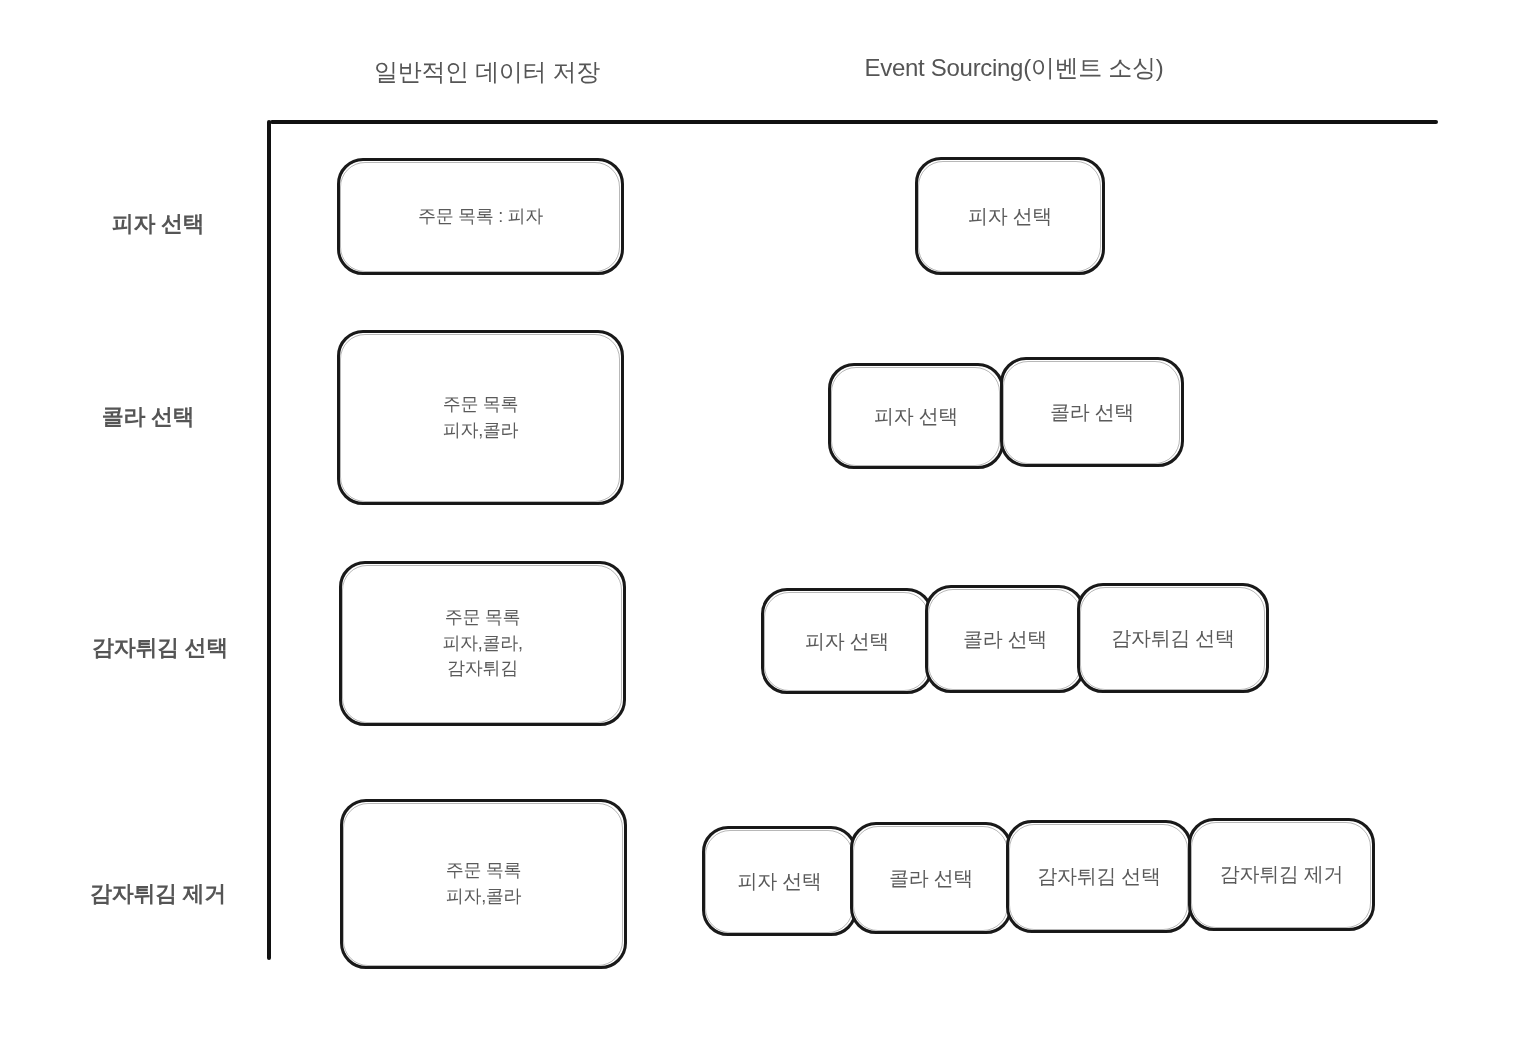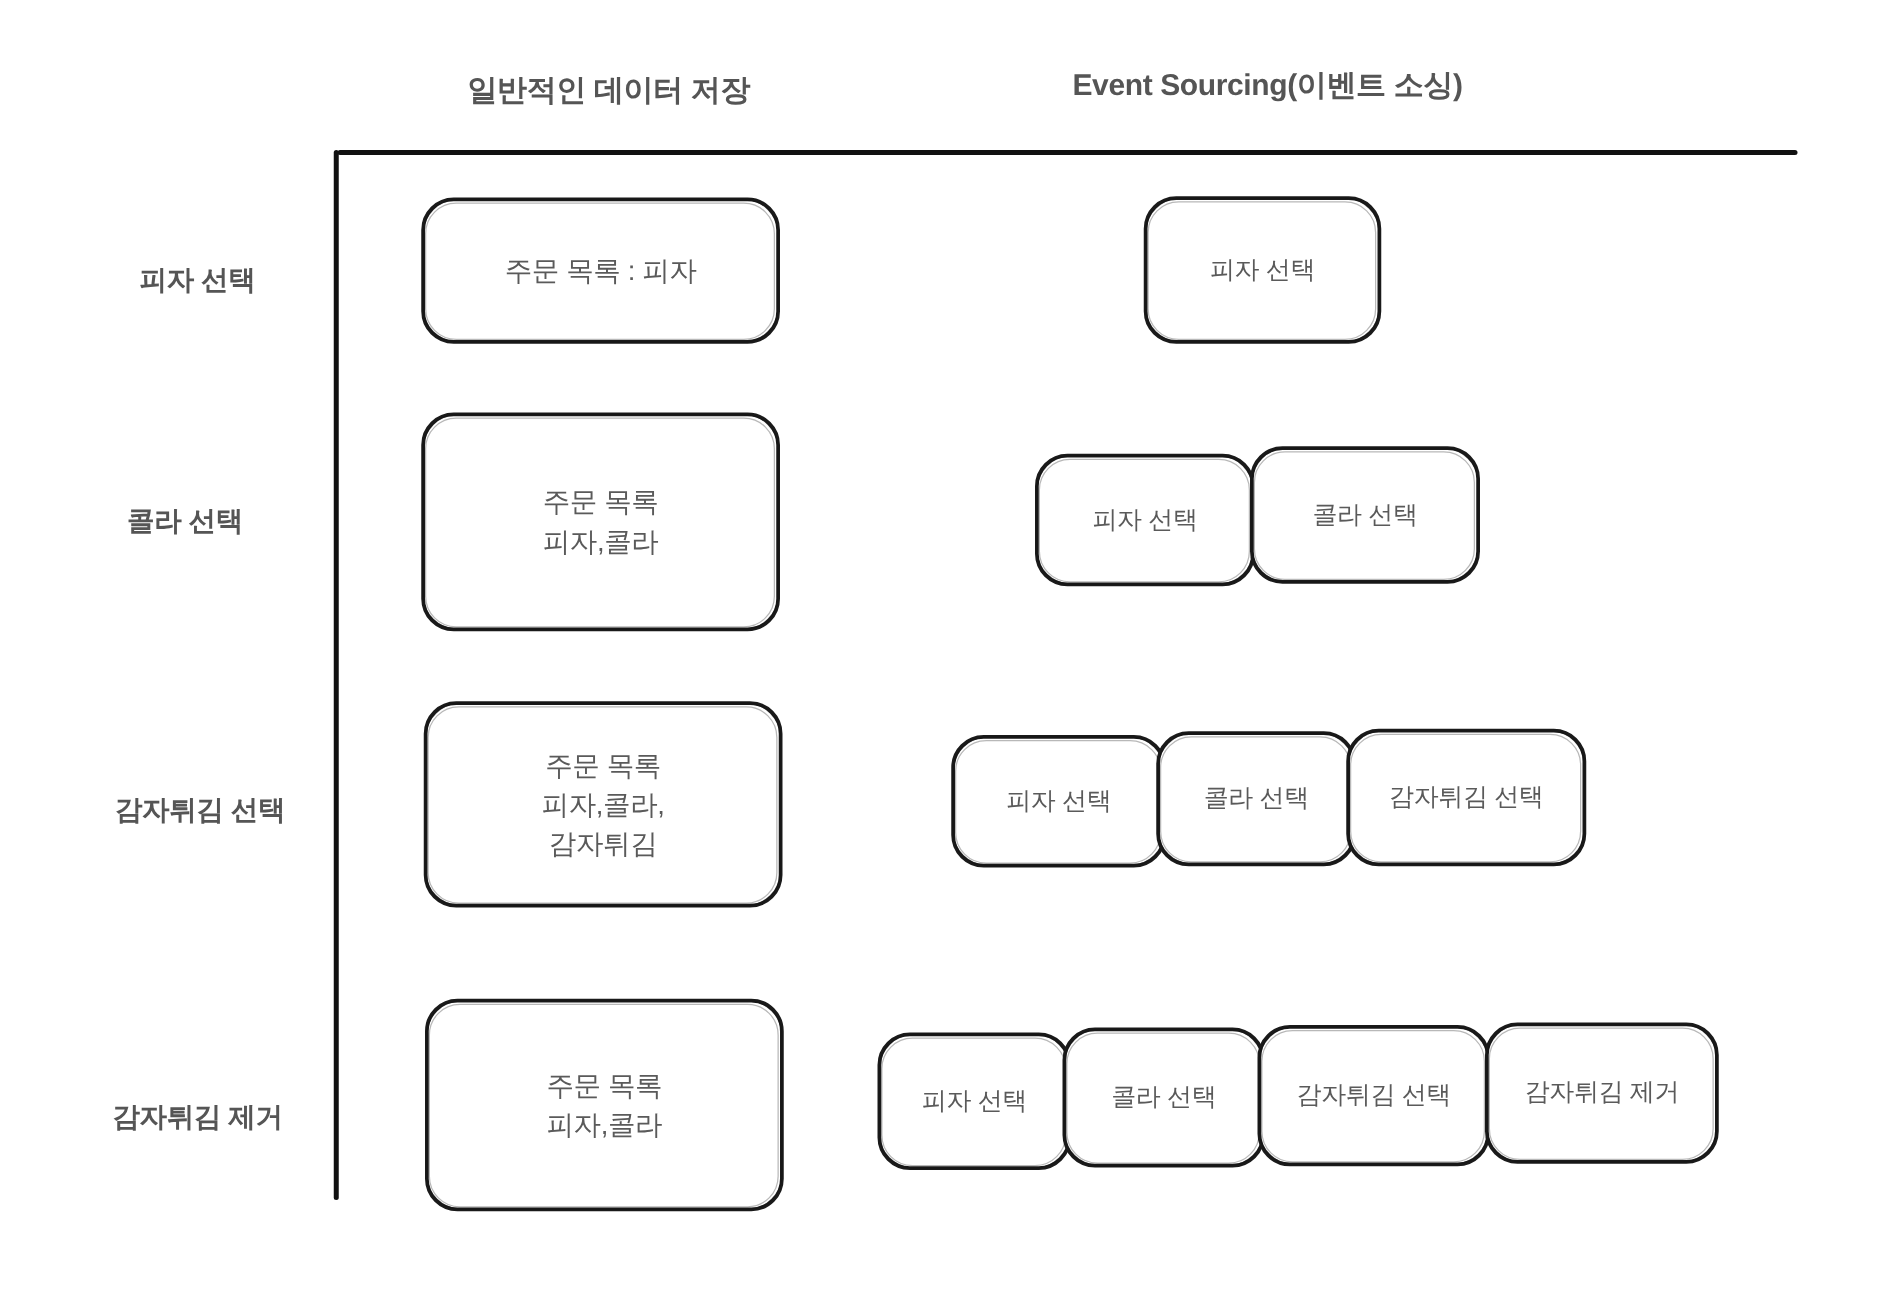--- a/index.html
+++ b/index.html
@@ -20,21 +20,21 @@
   #diagram-root {
     position: absolute;
     inset: 0;
     width: 1520px;
     height: 1042px;
   }
 
   
   .col-header {
     position: absolute;
-    font-weight: bold;
+    font-weight: normal;
     font-size: 24px;
     color: #555555;
     letter-spacing: -0.3px;
     white-space: nowrap;
     text-align: center;
     transform: translateX(-50%);
   }
   #header-normal { left: 487px; top: 56px; }
   #header-es     { left: 1014px; top: 52px; }
 
@@ -97,21 +97,21 @@
   }
   .sketch-box::after {
     content: "";
     position: absolute;
     left: 0px; top: 1px; right: 1px; bottom: 0px;
     border: 1px solid rgba(20,20,20,0.30);
     border-radius: 25px;
     pointer-events: none;
   }
 
-  .store-box { font-size: 22px; }
+  .store-box { font-size: 18px; }
   .event-box { font-size: 20px; }
   .event-box.wide { font-size: 20px; }
 </style>
 </head>
 <body>
 
 <div id="diagram-root">
 
   <div class="col-header" id="header-normal">일반적인 데이터 저장</div>
   <div class="col-header" id="header-es">Event Sourcing(이벤트 소싱)</div>

